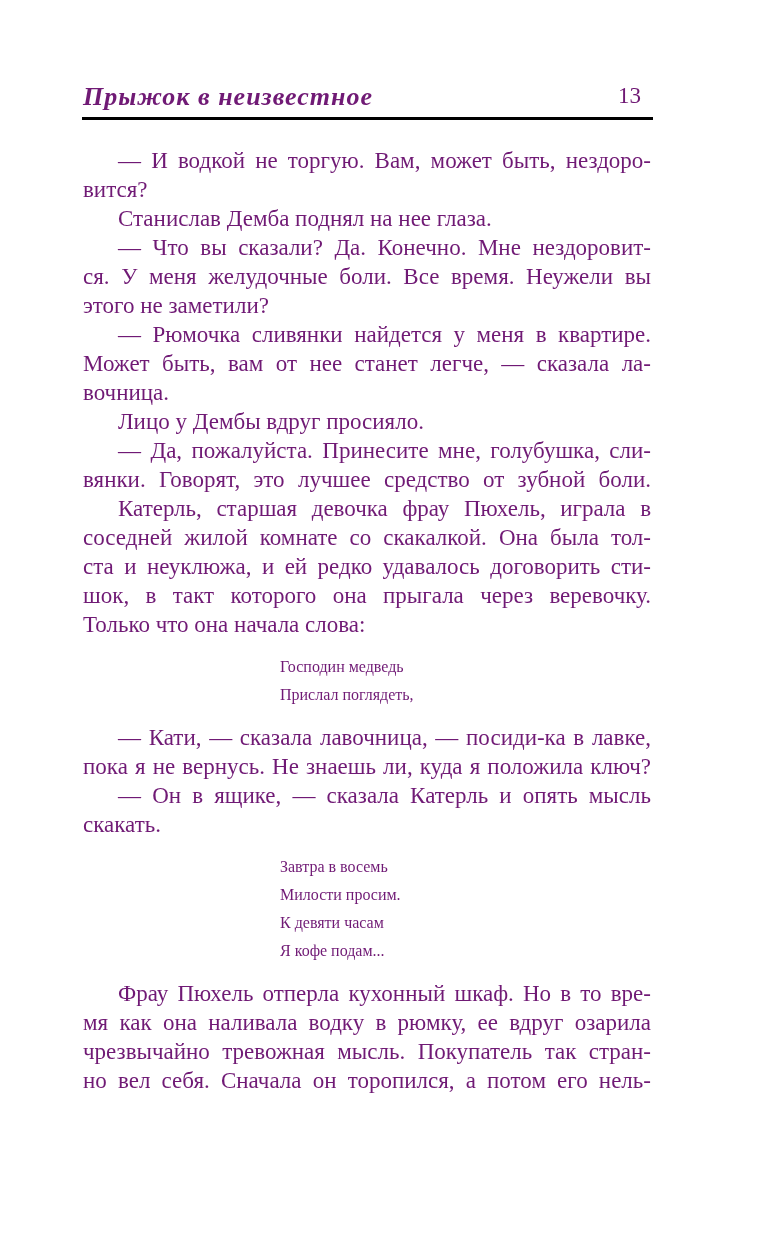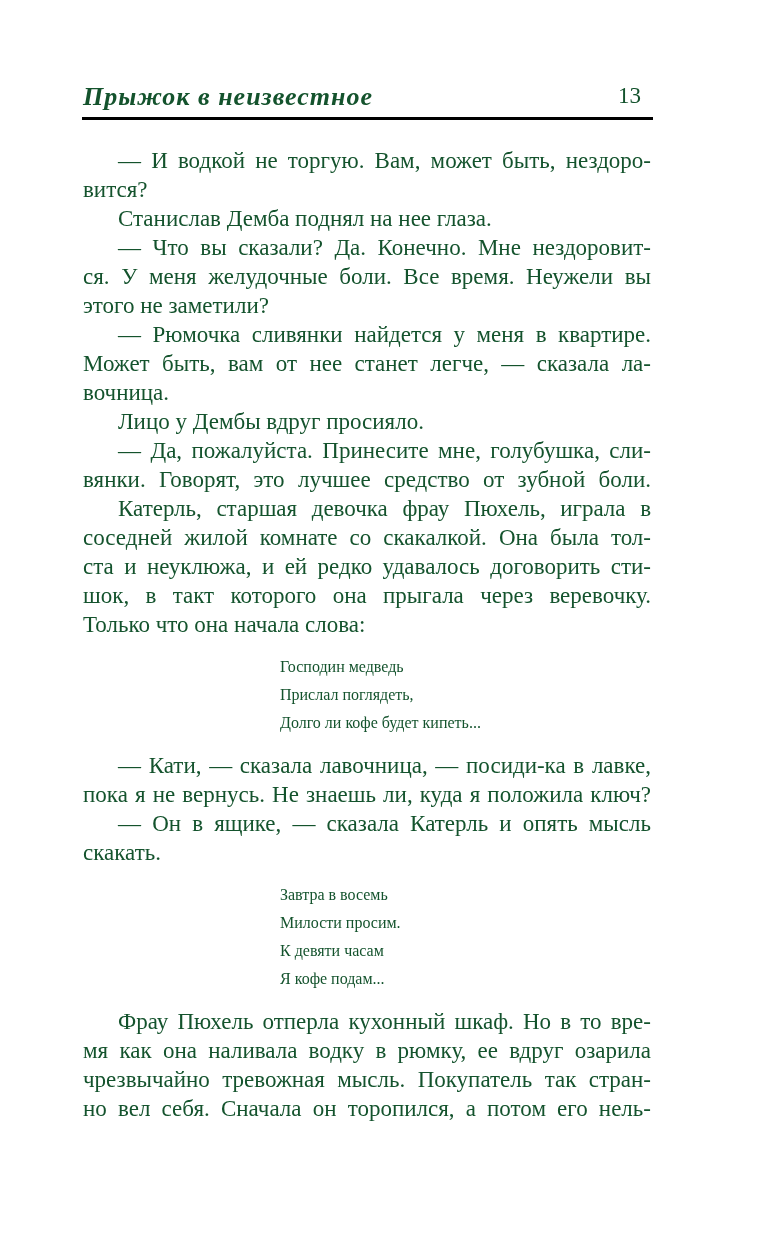--- a/index.html
+++ b/index.html
@@ -5,21 +5,21 @@
   html, body {
     margin: 0;
     padding: 0;
     background: #ffffff;
   }
   .page {
     position: relative;
     width: 768px;
     height: 1240px;
     background: #ffffff;
-    color: #14532d;
+    color: #701a75;
     font-family: "Liberation Serif", "DejaVu Serif", serif;
     overflow: hidden;
   }
   .header {
     position: absolute;
     left: 83px;
     top: 82px;
     width: 568px;
     height: 34px;
   }
@@ -100,21 +100,20 @@
       <div class="ln just ind">— Да, пожалуйста. Принесите мне, голубушка, сли-</div>
       <div class="ln just">вянки. Говорят, это лучшее средство от зубной боли.</div>
       <div class="ln just ind">Катерль, старшая девочка фрау Пюхель, играла в</div>
       <div class="ln just">соседней жилой комнате со скакалкой. Она была тол-</div>
       <div class="ln just">ста и неуклюжа, и ей редко удавалось договорить сти-</div>
       <div class="ln just">шок, в такт которого она прыгала через веревочку.</div>
       <div class="ln">Только что она начала слова:</div>
       <div class="verse">
         <div class="vln">Господин медведь</div>
         <div class="vln">Прислал поглядеть,</div>
-        <div class="vln">Долго ли кофе будет кипеть...</div>
       </div>
       <div class="ln just ind">— Кати, — сказала лавочница, — посиди-ка в лавке,</div>
       <div class="ln just">пока я не вернусь. Не знаешь ли, куда я положила ключ?</div>
       <div class="ln just ind">— Он в ящике, — сказала Катерль и опять мысль</div>
       <div class="ln">скакать.</div>
       <div class="verse">
         <div class="vln">Завтра в восемь</div>
         <div class="vln">Милости просим.</div>
         <div class="vln">К девяти часам</div>
         <div class="vln">Я кофе подам...</div>

